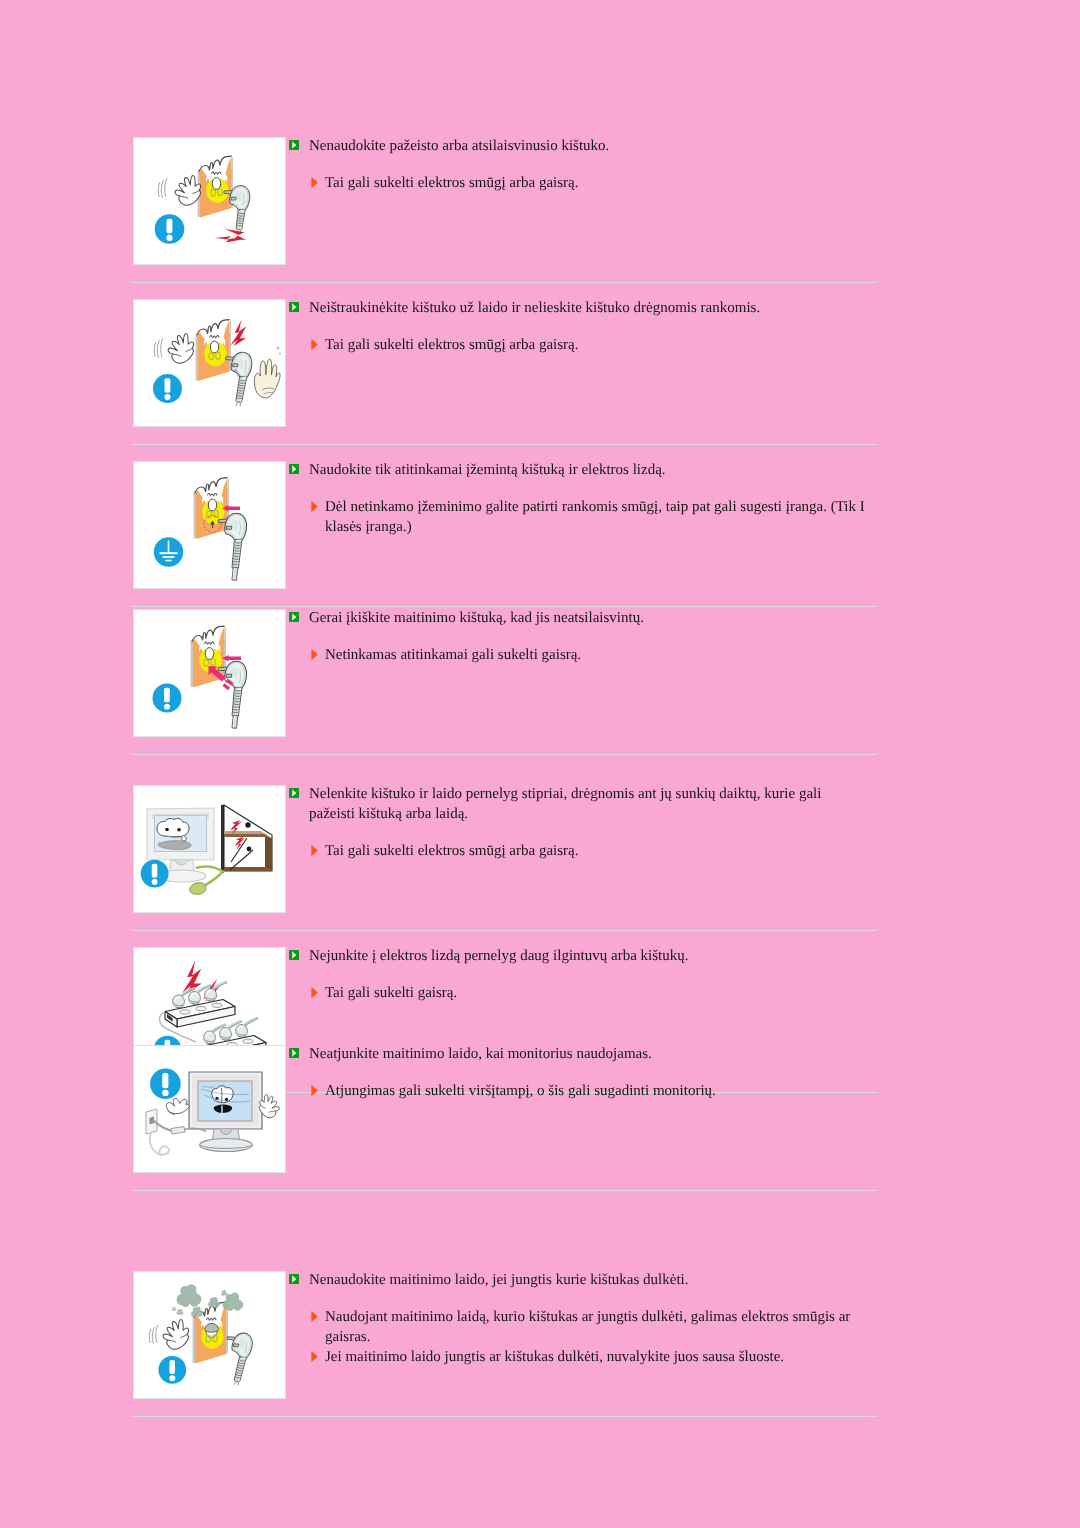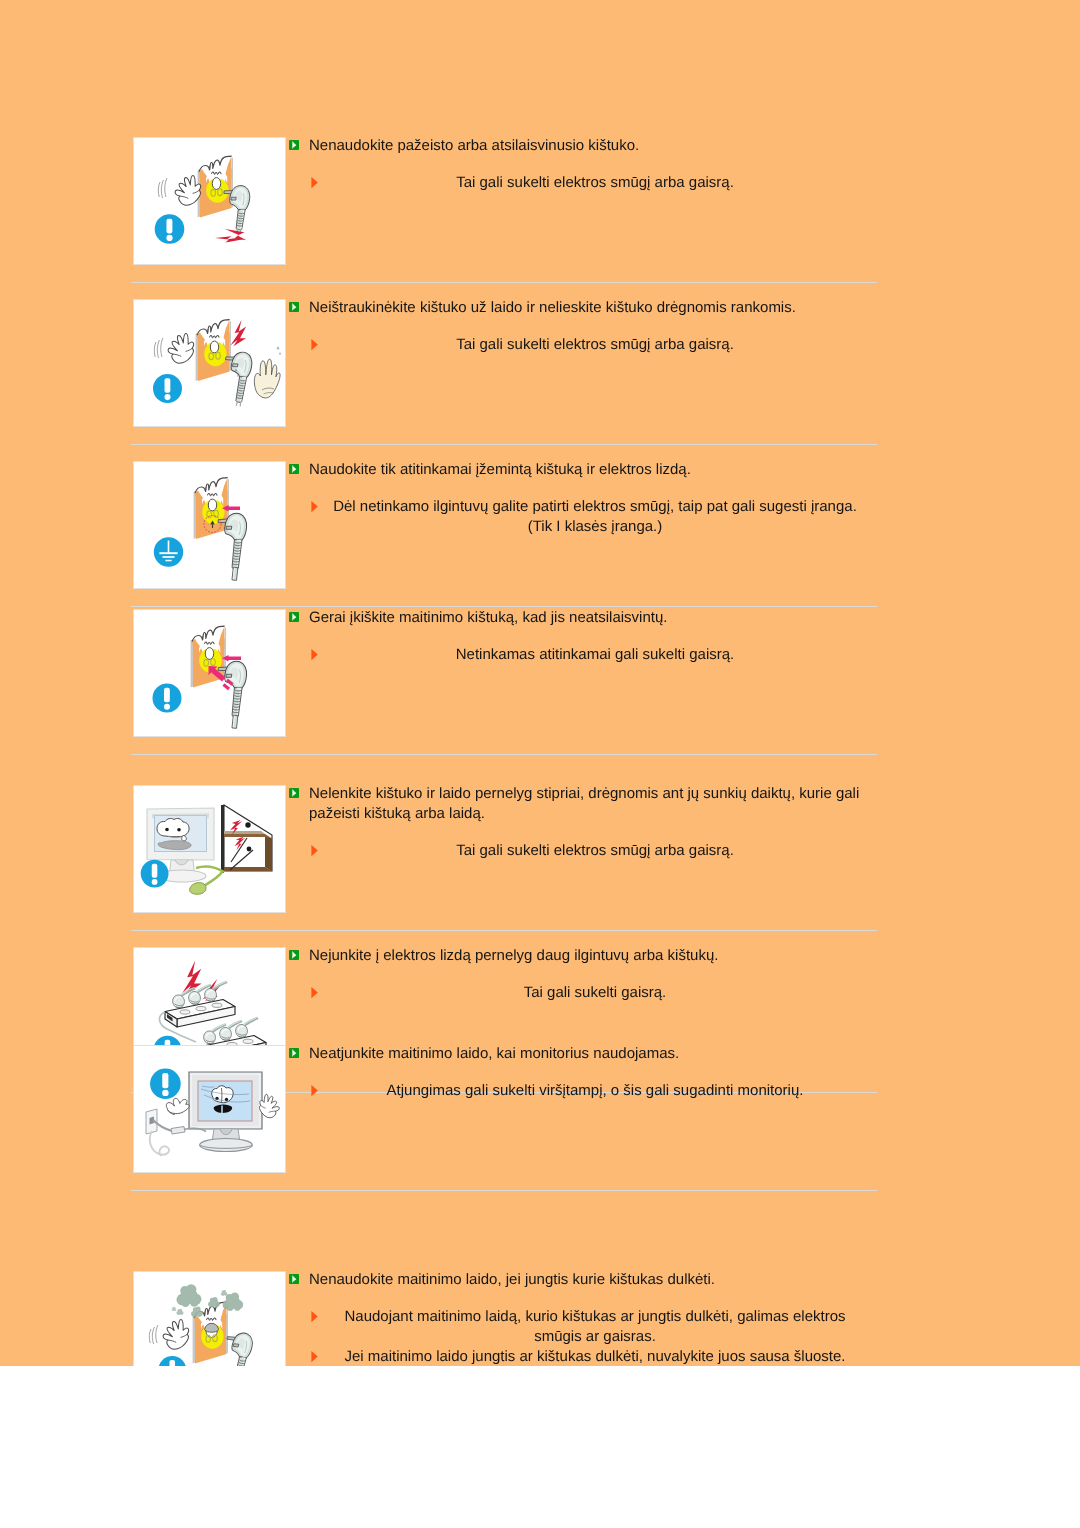--- a/index.html
+++ b/index.html
@@ -1,31 +1,31 @@
 <!DOCTYPE html>
 <html><head>
 <meta charset="utf-8">
 <style>
   html,body{margin:0;padding:0;background:#fff;}
   body{width:1080px;height:1528px;font-family:"Liberation Sans",sans-serif;
        -webkit-font-smoothing:antialiased;text-rendering:geometricPrecision;}
-  .page{position:relative;width:1080px;height:1366px;background:#fdba74;overflow:hidden;}
+  .page{position:relative;width:1080px;height:1528px;background:#f9a8d4;overflow:hidden;font-family:Liberation Serif, serif;}
   .section{position:absolute;left:0;width:1080px;height:162px;}
   .figure{position:absolute;left:133px;top:1px;width:151px;height:126px;
           border:1px solid #e0e0e0;background:#fff;}
   .figure svg{display:block;width:151px;height:126px;}
   .heading-bullet svg,.bullet-mark svg{display:block;}
   .separator{position:absolute;left:131px;top:146px;width:746px;height:1px;
              background:#d9d9d9;}
   .content{position:absolute;left:289px;top:0px;width:576px;}
   .heading-row{position:relative;padding-left:20px;min-height:20px;}
   .heading-bullet{position:absolute;left:0;top:4px;width:10px;height:10px;}
   .heading-text{display:block;font-size:15px;line-height:20px;color:#151515;}
   .bullet-list{position:relative;margin-top:17px;}
-  .bullet-row{position:relative;padding-left:36px;min-height:20px;text-align:center;}
+  .bullet-row{position:relative;padding-left:36px;min-height:20px;}
   .bullet-mark{position:absolute;left:22px;top:4px;width:7px;height:12px;}
   .bullet-text{display:block;font-size:15px;line-height:20px;color:#151515;}
 </style>
 </head>
 <body>
 
 <div class="page">
 <div class="section" style="top:136px">
  <div class="figure">
         <svg viewBox="0 0 151 126" width="151" height="126">
@@ -331,21 +331,21 @@
           </span>
    <span class="heading-text">Naudokite tik atitinkamai įžemintą kištuką ir elektros lizdą.</span>
   </div>
   <div class="bullet-list">
           <div class="bullet-row">
             <span class="bullet-mark">
               <svg viewBox="0 0 7 12" width="7" height="12">
                 <path d="M0.4 0 L6.8 5.6 L0.4 11.2 Z" fill="#ff5511"></path>
               </svg>
             </span>
-            <span class="bullet-text">Dėl netinkamo ilgintuvų galite patirti elektros smūgį, taip pat gali sugesti įranga. (Tik I klasės įranga.)</span>
+            <span class="bullet-text">Dėl netinkamo įžeminimo galite patirti rankomis smūgį, taip pat gali sugesti įranga. (Tik I klasės įranga.)</span>
           </div>
         </div>
  </div>
  <div class="separator"></div>
 </div>
 <div class="section" style="top:608px">
  <div class="figure">
         <svg viewBox="0 0 151 126" width="151" height="126">
           <g transform="translate(59,18) scale(1.0)">
   <path d="M-2.4 12.2 L0 11.2 L0 58.4 L-2.4 59.6 Z" fill="#c9c7c5"></path>

